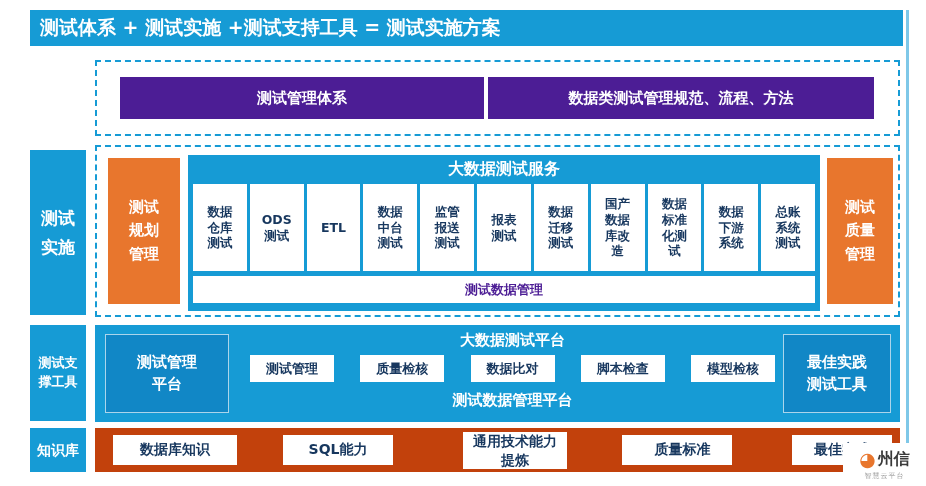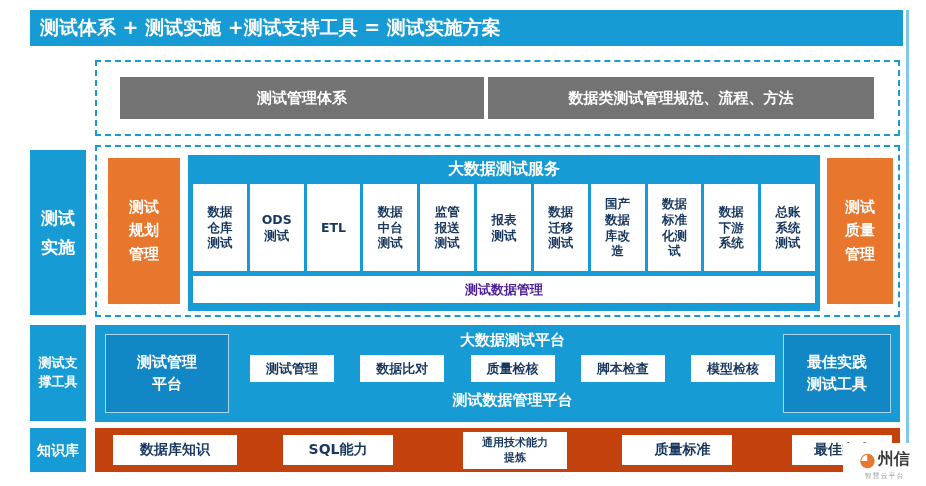--- a/index.html
+++ b/index.html
@@ -16,21 +16,21 @@
 
   .side { position:absolute; left:30px; width:56px; background:#169BD5; color:#fff;
           font-weight:bold; line-height:1.45; }
   .side1 { top:62px;  height:73px;  font-size:13px; }
   .side2 { top:150px; height:165px; font-size:17px; line-height:1.7; }
   .side3 { top:325px; height:96px;  font-size:13px; }
   .side4 { top:428px; height:44px;  font-size:14px; }
 
   .row1 { position:absolute; left:95px; top:60px; width:805px; height:76px;
           border:2px dashed #169BD5; }
-  .bluebox { background:#737373; color:#fff; font-weight:bold; font-size:15px; }
+  .bluebox { background:#4c1d95; color:#fff; font-weight:bold; font-size:15px; }
   .row1 .b1 { position:absolute; left:23px;  top:15px; width:364px; height:42px; }
   .row1 .b2 { position:absolute; left:391px; top:15px; width:386px; height:42px; }
 
   .row2 { position:absolute; left:95px; top:145px; width:805px; height:172px;
           border:2px dashed #169BD5; }
   .orange { background:#E8762D; color:#fff; font-weight:bold; font-size:15px; line-height:1.55; }
   .row2 .plan    { position:absolute; left:11px;  top:11px; width:72px;  height:146px; }
   .row2 .quality { position:absolute; left:730px; top:11px; width:66px;  height:146px; }
   .row2 .svc { position:absolute; left:91px; top:8px; width:632px; height:156px; background:#169BD5; }
   .svc-title { height:29px; color:#fff; font-weight:bold; font-size:16px;
@@ -51,21 +51,21 @@
                  display:flex; justify-content:space-between; }
   .tool { width:84px; height:27px; background:#fff; color:#17375E; font-weight:bold; font-size:13px; }
   .row3 .pfooter { position:absolute; left:145px; top:66px; width:545px; text-align:center;
                    color:#fff; font-weight:bold; font-size:15px; }
 
   .row4 { position:absolute; left:95px; top:428px; width:805px; height:44px; background:#c2410c; }
   .kbox { position:absolute; top:7px; height:30px; background:#fff; color:#17375E;
           font-weight:bold; font-size:14px; }
   .k0 { left:18px;  width:124px; }
   .k1 { left:188px; width:110px; }
-  .k2 { left:368px; width:104px; top:4px; height:37px; font-size:11px; line-height:1.3; }
+  .k2 { left:368px; width:104px; top:4px; height:37px; font-size:14px; line-height:1.3; }
   .k3 { left:527px; width:110px;padding-left:11px; }
   .k4 { left:697px; width:100px; }
 
   .logo { position:absolute; left:843px; top:443px; width:83px; height:43px; background:#fff;
           z-index:5; display:flex; flex-direction:column; align-items:center; justify-content:center; }
   .logo-row { display:flex; align-items:center; gap:2px; }
   .logo-mark { color:#E8762D; font-size:19px; line-height:1; font-weight:bold; }
   .logo-text { font-size:16px; font-weight:bold; color:#3a3a3a; }
   .logo-sub { font-size:7px; color:#9a9a9a; letter-spacing:1px; margin-top:1px; }
 </style>
@@ -136,22 +136,22 @@
 管理</div>
   </div>
 
   <div class="row3">
     <div class="panelbox leftbox center pre">测试管理
 平台</div>
 
     <div class="ptitle">大数据测试平台</div>
     <div class="tools">
       <div class="tool center">测试管理</div>
+      <div class="tool center">质量检核</div>
       <div class="tool center">数据比对</div>
-      <div class="tool center">质量检核</div>
       <div class="tool center">脚本检查</div>
       <div class="tool center">模型检核</div>
     </div>
     <div class="pfooter">测试数据管理平台</div>
 
     <div class="panelbox rightbox center pre">最佳实践
 测试工具</div>
   </div>
 
   <div class="row4">

